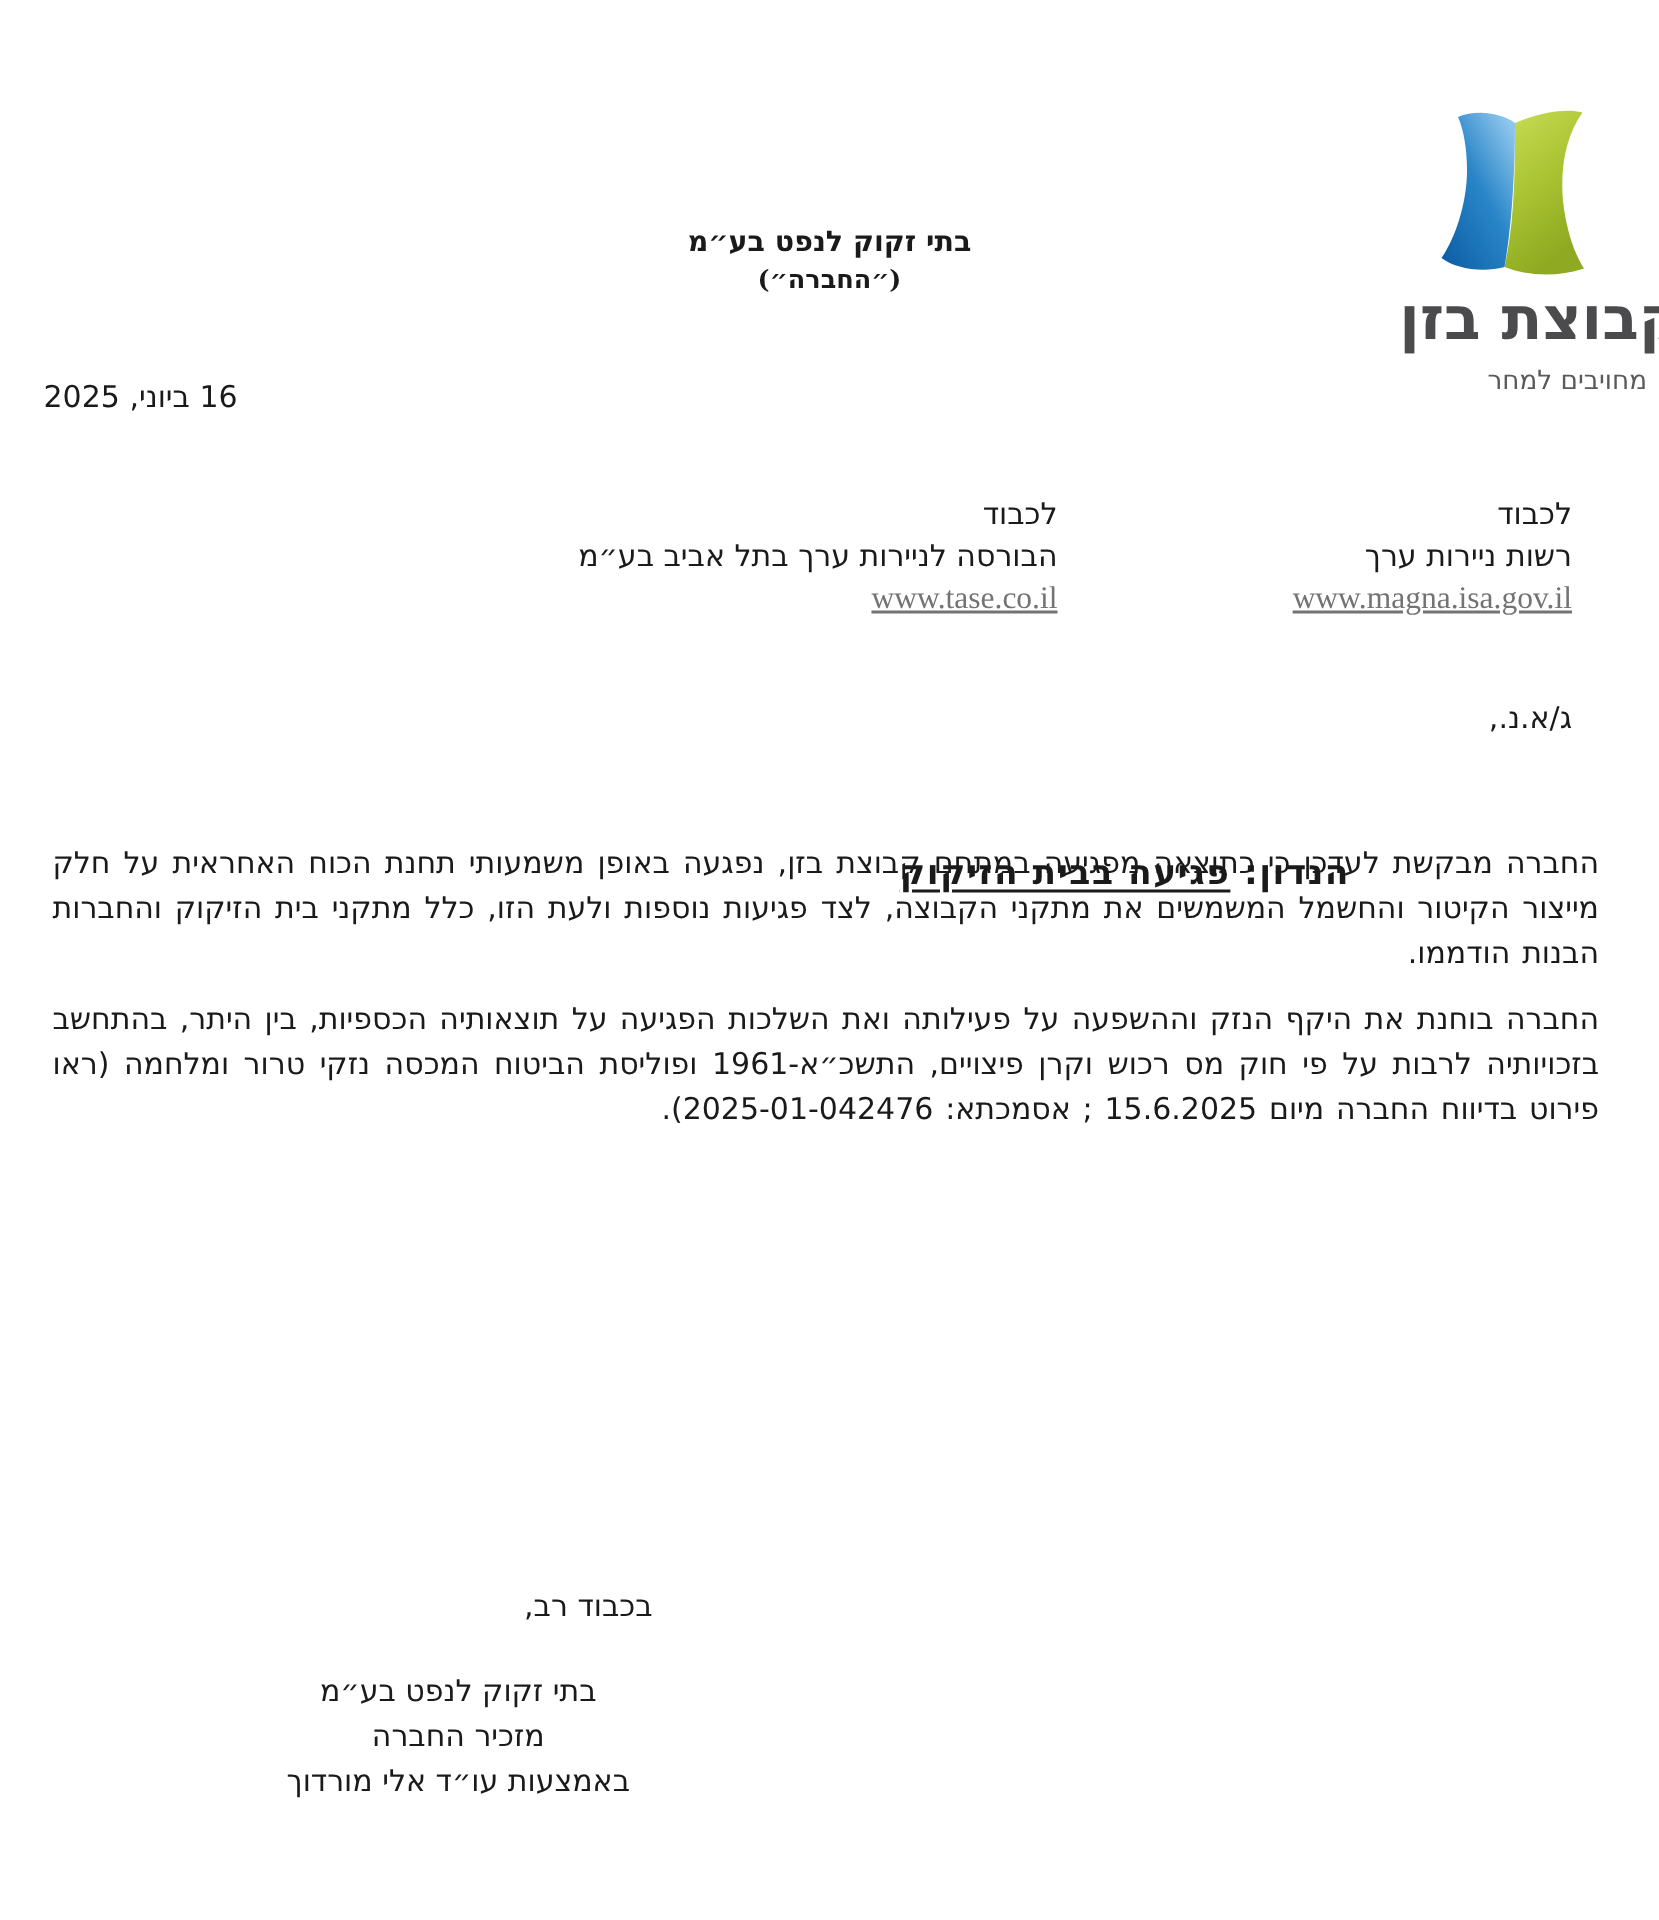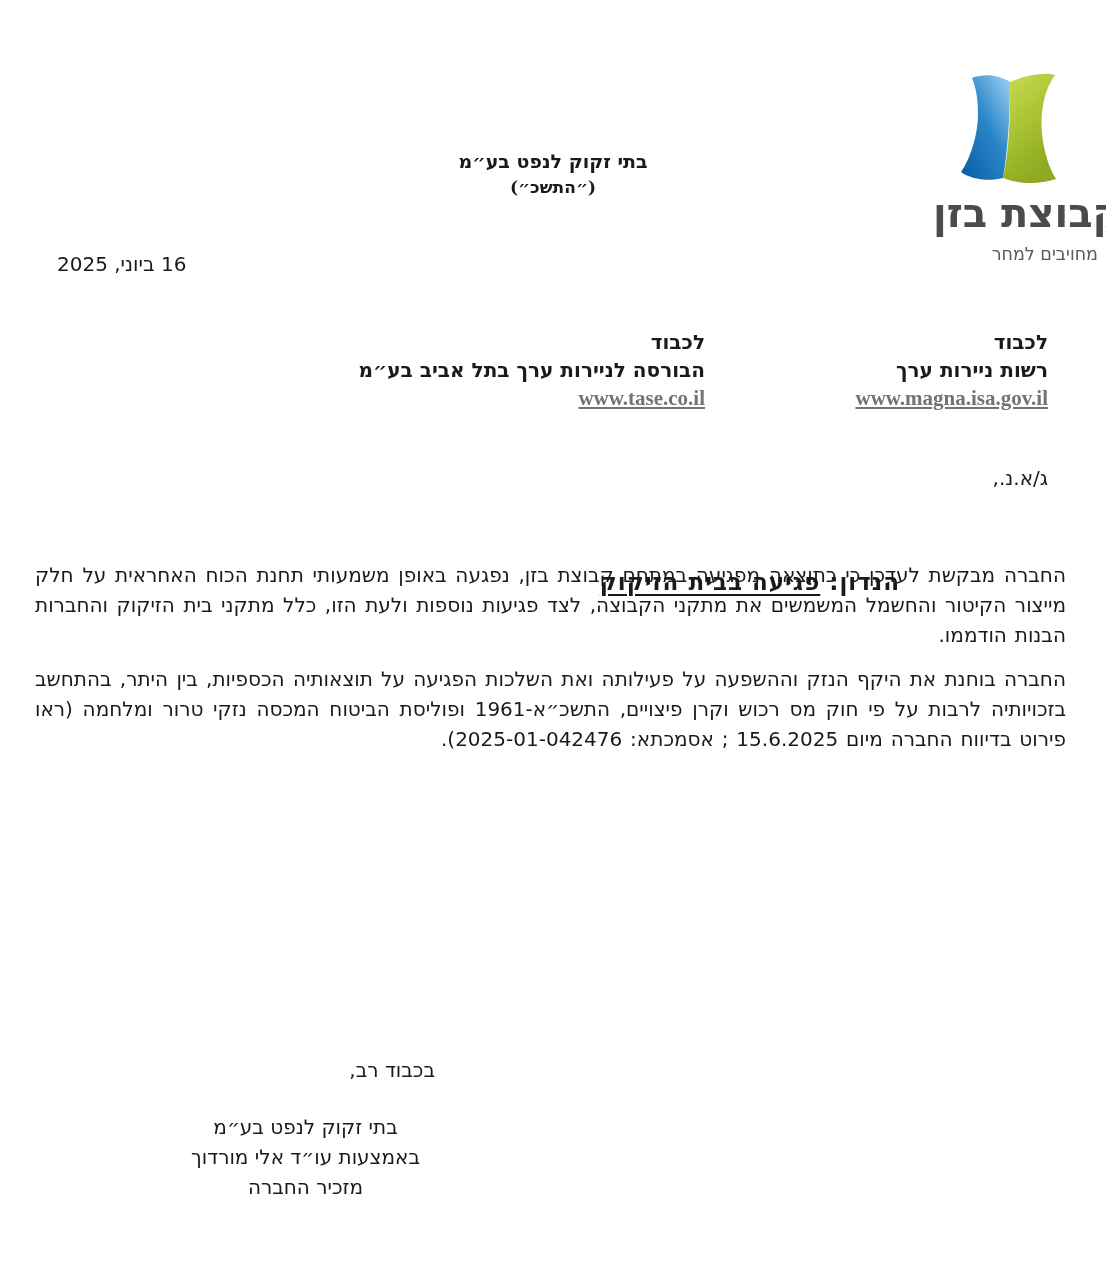--- a/index.html
+++ b/index.html
@@ -27,26 +27,26 @@
   .company-title{
     position:absolute;top:150px;left:0;width:100%;
     text-align:center;direction:rtl;
     font-family:"DejaVu Serif","DejaVu Sans",serif;
     font-weight:700;
   }
   .company-title .line1{font-size:19px;}
   .company-title .line2{font-size:17px;margin-top:5px;}
 
   .date-line{
-    position:absolute;top:252px;left:57px;
+    position:absolute;top:252px;left:29px;
     direction:rtl;font-size:20px;white-space:nowrap;
   }
 
   
-  .recipient{position:absolute;top:328px;direction:rtl;text-align:right;font-size:20px;line-height:28px;font-weight:bold;}
+  .recipient{position:absolute;top:328px;direction:rtl;text-align:right;font-size:20px;line-height:28px;}
   .recipient-a{right:58px;}
   .recipient-b{right:401px;}
   .recipient .url{
     font-family:"Liberation Serif","DejaVu Serif",serif;
     font-size:21px;text-decoration:underline;color:#737373;direction:ltr;display:inline-block;
   }
 
   .greeting{position:absolute;top:466px;right:58px;direction:rtl;font-size:20px;}
 
   
@@ -91,21 +91,21 @@
       </linearGradient>
     </defs>
     <path fill="url(#gGreen)" d="M52,10 C68,3 86,0 97,3 C86,18 82,40 84,62 C86,80 91,96 98,107 C80,113 60,112 45,106 C52,75 52,40 52,10 Z"></path>
     <path fill="url(#gBlue)" d="M14,6 C26,1 42,3 52,10 C52,42 50,78 45,106 C30,110 12,107 3,100 C14,84 20,60 20,42 C20,28 18,15 14,6 Z"></path>
   </svg>
   <div class="brand-text">קבוצת בזן</div>
   <div class="brand-tagline">מחויבים למחר</div>
 
   <div class="company-title">
     <div class="line1">בתי זקוק לנפט בע״מ</div>
-    <div class="line2">(״התשכ״)</div>
+    <div class="line2">(״החברה״)</div>
   </div>
 
   <div class="date-line">16 ביוני, 2025</div>
 
   <div class="recipient recipient-a">
     <div>לכבוד</div>
     <div>רשות ניירות ערך</div>
     <div><a class="url">www.magna.isa.gov.il</a></div>
   </div>
 
@@ -123,17 +123,17 @@
 
   <div class="body-text">
     <p>החברה מבקשת לעדכן כי כתוצאה מפגיעה במתחם קבוצת בזן, נפגעה באופן משמעותי תחנת הכוח האחראית על חלק מייצור הקיטור והחשמל המשמשים את מתקני הקבוצה, לצד פגיעות נוספות ולעת הזו, כלל מתקני בית הזיקוק והחברות הבנות הודממו.</p>
     <p>החברה בוחנת את היקף הנזק וההשפעה על פעילותה ואת השלכות הפגיעה על תוצאותיה הכספיות, בין היתר, בהתחשב בזכויותיה לרבות על פי חוק מס רכוש וקרן פיצויים, התשכ״א-1961 ופוליסת הביטוח המכסה נזקי טרור ומלחמה (ראו פירוט בדיווח החברה מיום 15.6.2025 ; אסמכתא: 2025-01-042476).</p>
   </div>
 
   <div class="closing">בכבוד רב,</div>
 
   <div class="signature">
     <div>בתי זקוק לנפט בע״מ</div>
+    <div>מזכיר החברה</div>
     <div>באמצעות עו״ד אלי מורדוך</div>
-    <div>מזכיר החברה</div>
   </div>
 
 </div>
 
 </body></html>

